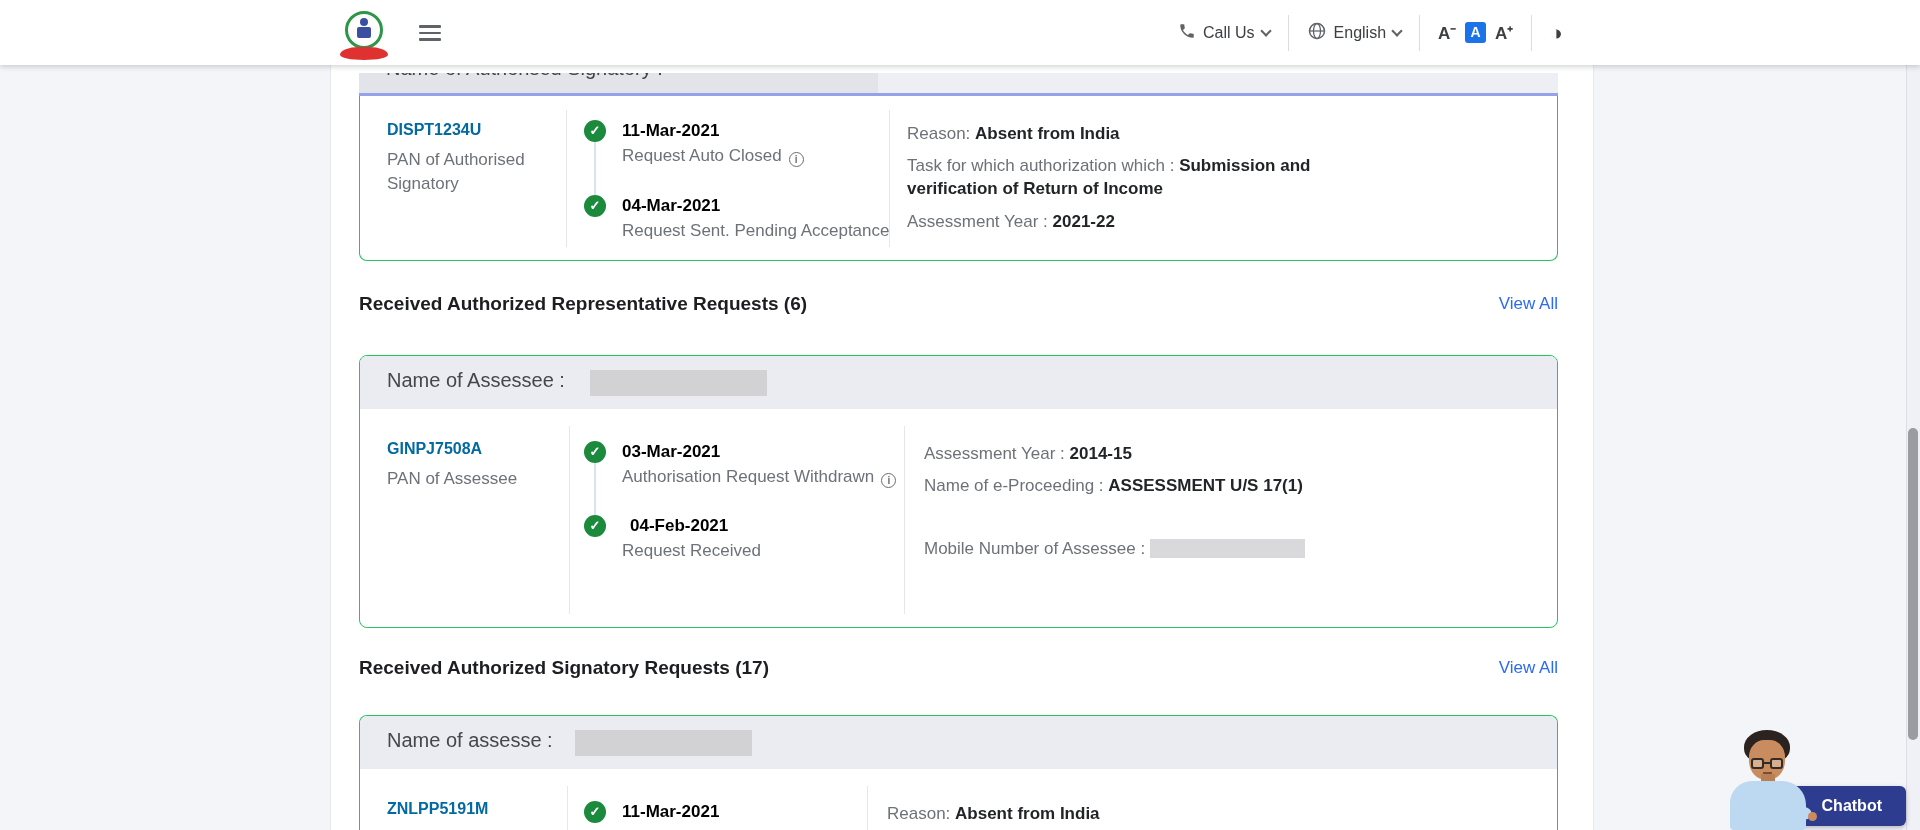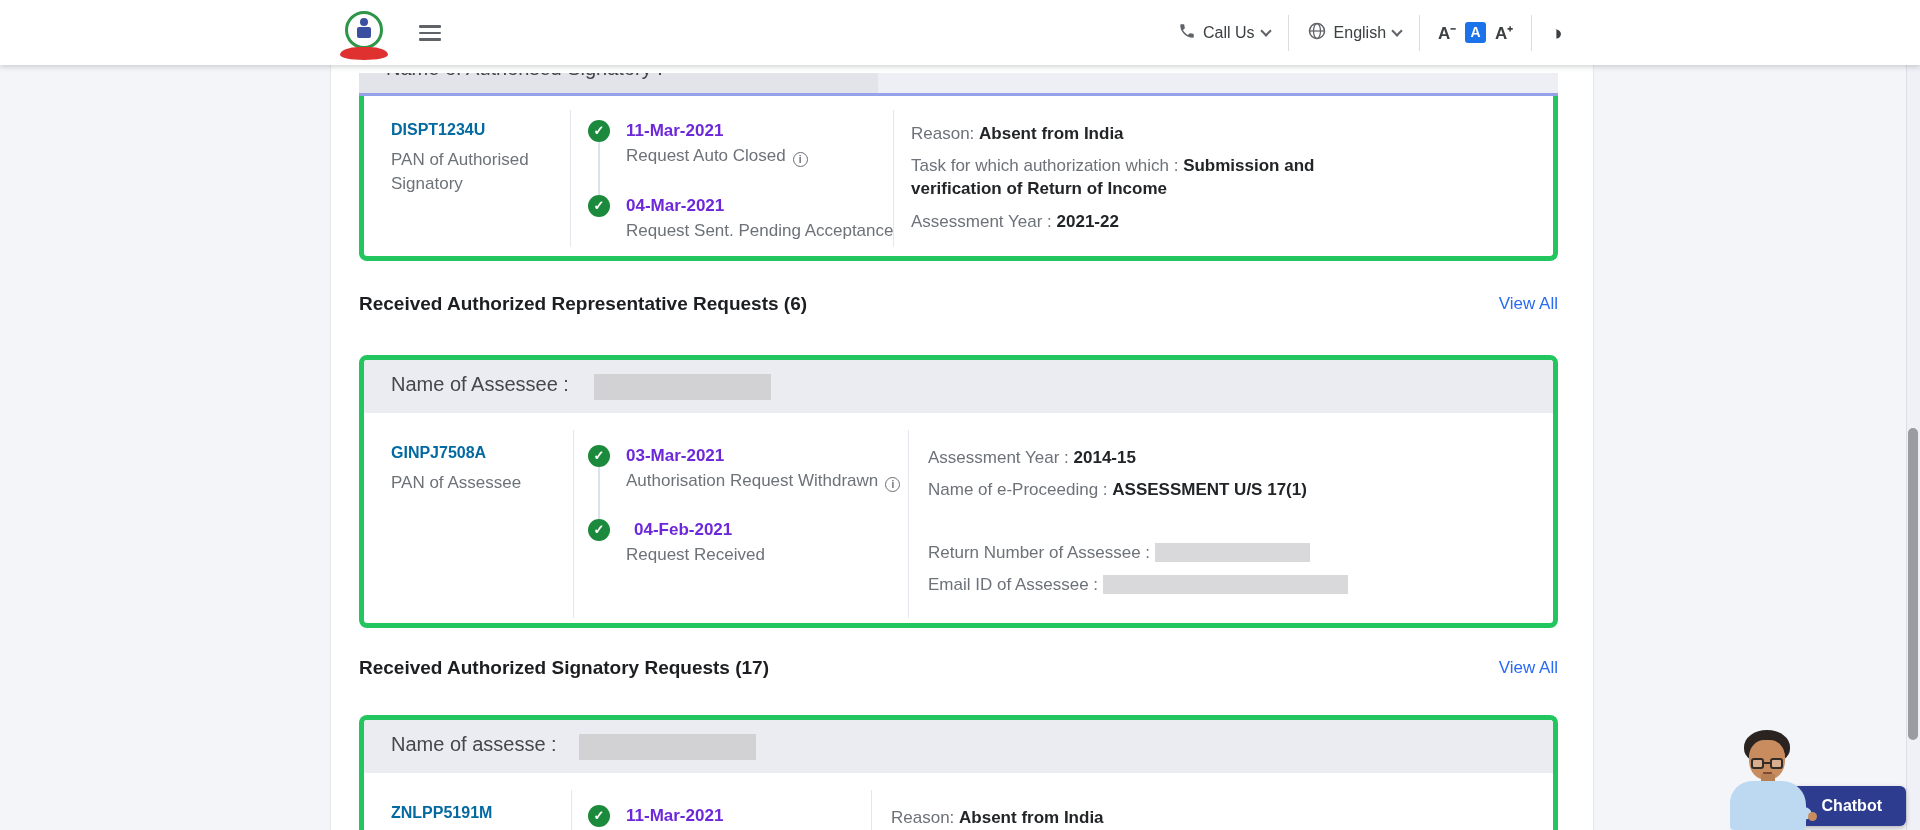--- a/index.html
+++ b/index.html
@@ -32,37 +32,37 @@
 
   
   .main-panel { position:absolute; left:330px; top:65px; width:1264px; height:765px; background:#ffffff;
                 border-left:1px solid #e7e8ee; border-right:1px solid #e7e8ee; }
 
   .clipped-band { position:absolute; left:28px; top:8px; width:1199px; height:20px; background:#edeff4; overflow:hidden; }
   .clipped-band .dark-seg { position:absolute; left:0; top:0; width:519px; height:20px; background:#e2e4e9; }
   .clipped-band .clip-text { position:absolute; left:27px; top:-16px; font-size:20px; color:#3f4247; white-space:nowrap; }
   .tab-indicator { position:absolute; left:28px; top:28px; width:1199px; height:3px; background:#95a2ea; }
 
-  .card { position:absolute; left:28px; width:1199px; background:#ffffff; border:5px solid #22c55e; overflow:hidden; }
+  .card { position:absolute; left:28px; width:1199px; background:#ffffff; border:1px solid #22c55e; overflow:hidden; }
   .card1 { top:31px; height:165px; border-radius:0 0 8px 8px; border-top:none; }
   .card2 { top:290px; height:273px; border-radius:8px; }
   .card3 { top:650px; height:115px; border-radius:8px 8px 0 0; border-bottom:none; }
 
   .band { position:absolute; left:0; top:0; width:100%; height:53px; background:#eaecf2; }
   .band-label { position:absolute; left:27px; top:13px; font-size:20px; color:#44474c; }
   .band-redact { position:absolute; top:14px; height:26px; background:#d2d2d4; }
 
   .pan { position:absolute; font-size:16px; font-weight:bold; color:#0369a1; }
   .pan-label { position:absolute; font-size:17px; color:#6d7278; width:152px; line-height:24px; }
   .vdiv { position:absolute; width:1px; background:#e6e7ec; }
 
   .tl-circle { position:absolute; width:22px; height:22px; background:#1c8a3d; border-radius:50%;
                color:#ffffff; font-size:13px; font-weight:bold; text-align:center; line-height:22px; }
   .tl-conn { position:absolute; width:2px; background:#dce1ef; }
-  .tl-date { position:absolute; font-size:17px; font-weight:bold; color:#6d28d9; }
+  .tl-date { position:absolute; font-size:17px; font-weight:bold; color:#000000; }
   .tl-status { position:absolute; font-size:17px; color:#6d7278; white-space:nowrap; }
   .info-icon { display:inline-block; width:15px; height:15px; border:1.5px solid #6a6e73; border-radius:50%;
                font-size:10px; font-weight:bold; color:#6a6e73; text-align:center; line-height:13px;
                margin-left:7px; vertical-align:-2px; cursor:pointer; }
 
   .d-row { position:absolute; font-size:17px; line-height:23px; }
   .lbl { color:#6d7278; }
   .val { font-weight:bold; color:#222527; }
   .inline-redact { display:inline-block; height:19px; background:#d9d9dc; vertical-align:-4px; }
 
@@ -221,24 +221,21 @@
 
       <div class="vdiv" style="left:544px; top:70px; height:188px;"></div>
 
       <div class="d-row" style="left:564px; top:86px; width:615px;">
         <span class="lbl">Assessment Year : </span><span class="val">2014-15</span>
       </div>
       <div class="d-row" style="left:564px; top:118px; width:615px;">
         <span class="lbl">Name of e-Proceeding : </span><span class="val">ASSESSMENT U/S 17(1)</span>
       </div>
       <div class="d-row" style="left:564px; top:181px; width:615px;">
-        <span class="lbl">Return Number of Assessee : </span><span class="inline-redact" style="width:155px;"></span>
-      </div>
-      <div class="d-row" style="left:564px; top:213px; width:615px;">
-        <span class="lbl">Email ID of Assessee : </span><span class="inline-redact" style="width:245px;"></span>
+        <span class="lbl">Mobile Number of Assessee : </span><span class="inline-redact" style="width:155px;"></span>
       </div>
     </section>
 
     <div class="section-head" style="top:590px;">
       <span class="section-title">Received Authorized Signatory Requests (17)</span>
       <a class="view-all">View All</a>
     </div>
 
     <section class="card card3">
       <div class="band">

